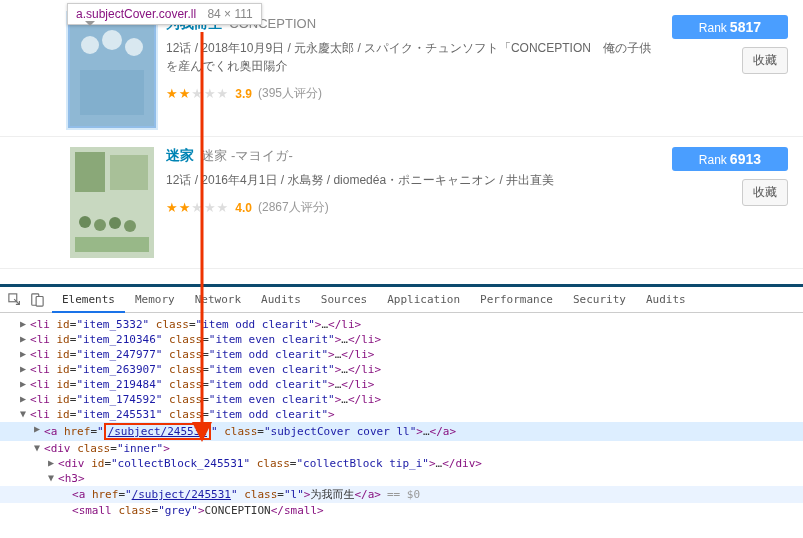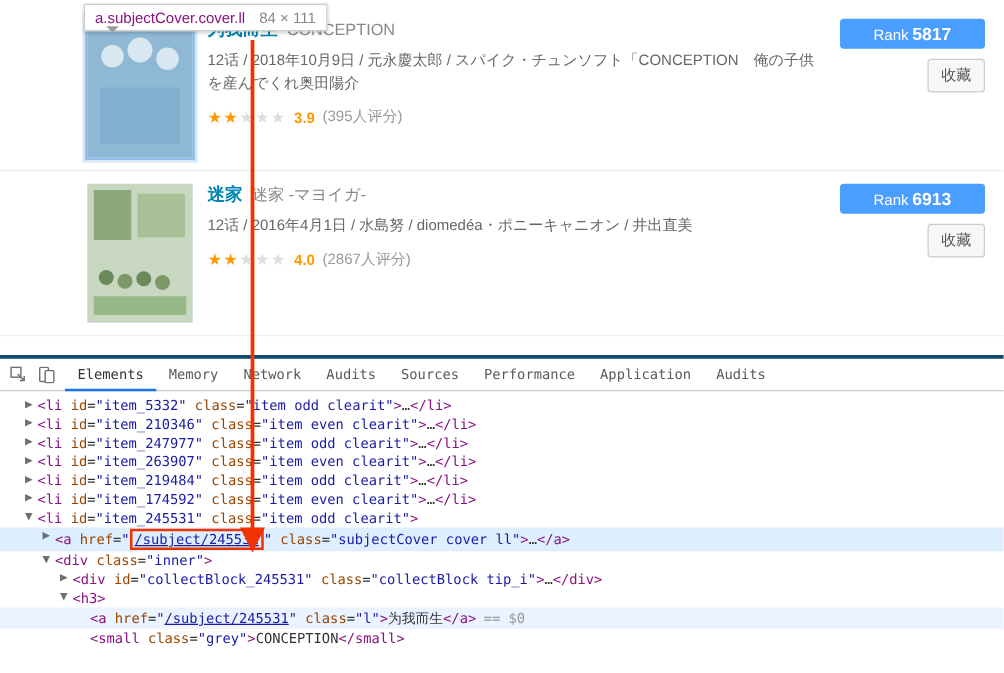--- a/index.html
+++ b/index.html
@@ -139,22 +139,23 @@
     <svg class="dt-icon" viewBox="0 0 16 16">
         <rect x="2" y="1" width="8" height="13" rx="1" fill="none" stroke="currentColor" stroke-width="1.3"></rect>
         <rect x="7" y="4" width="8" height="11" rx="1" fill="#fff" stroke="currentColor" stroke-width="1.3"></rect>
       </svg>
     <div id="dt-tabs-container" style="display:flex;">
         <div class="dt-tab active">Elements</div>
         <div class="dt-tab">Memory</div>
         <div class="dt-tab">Network</div>
         <div class="dt-tab">Audits</div>
         <div class="dt-tab">Sources</div>
+        <div class="dt-tab">Application</div>
         <div class="dt-tab">Performance</div>
-        <div class="dt-tab">Application</div>
+        <div class="dt-tab">Security</div>
         <div class="dt-tab">Audits</div>
       </div>
   </div>
   <div class="dt-body" id="dt-body">
   <div class="dt-line indent0"><span class="tw">▶</span><span class="punc">&lt;</span><span class="tag">li</span> <span class="attr">id</span>=<span class="val">"item_5332"</span> <span class="attr">class</span>=<span class="val">"item odd clearit"</span><span class="punc">&gt;</span><span class="txt">…</span><span class="punc">&lt;/</span><span class="tag">li</span><span class="punc">&gt;</span></div>
       <div class="dt-line indent0"><span class="tw">▶</span><span class="punc">&lt;</span><span class="tag">li</span> <span class="attr">id</span>=<span class="val">"item_210346"</span> <span class="attr">class</span>=<span class="val">"item even clearit"</span><span class="punc">&gt;</span><span class="txt">…</span><span class="punc">&lt;/</span><span class="tag">li</span><span class="punc">&gt;</span></div>
       <div class="dt-line indent0"><span class="tw">▶</span><span class="punc">&lt;</span><span class="tag">li</span> <span class="attr">id</span>=<span class="val">"item_247977"</span> <span class="attr">class</span>=<span class="val">"item odd clearit"</span><span class="punc">&gt;</span><span class="txt">…</span><span class="punc">&lt;/</span><span class="tag">li</span><span class="punc">&gt;</span></div>
       <div class="dt-line indent0"><span class="tw">▶</span><span class="punc">&lt;</span><span class="tag">li</span> <span class="attr">id</span>=<span class="val">"item_263907"</span> <span class="attr">class</span>=<span class="val">"item even clearit"</span><span class="punc">&gt;</span><span class="txt">…</span><span class="punc">&lt;/</span><span class="tag">li</span><span class="punc">&gt;</span></div>
       <div class="dt-line indent0"><span class="tw">▶</span><span class="punc">&lt;</span><span class="tag">li</span> <span class="attr">id</span>=<span class="val">"item_219484"</span> <span class="attr">class</span>=<span class="val">"item odd clearit"</span><span class="punc">&gt;</span><span class="txt">…</span><span class="punc">&lt;/</span><span class="tag">li</span><span class="punc">&gt;</span></div>
       <div class="dt-line indent0"><span class="tw">▶</span><span class="punc">&lt;</span><span class="tag">li</span> <span class="attr">id</span>=<span class="val">"item_174592"</span> <span class="attr">class</span>=<span class="val">"item even clearit"</span><span class="punc">&gt;</span><span class="txt">…</span><span class="punc">&lt;/</span><span class="tag">li</span><span class="punc">&gt;</span></div>

